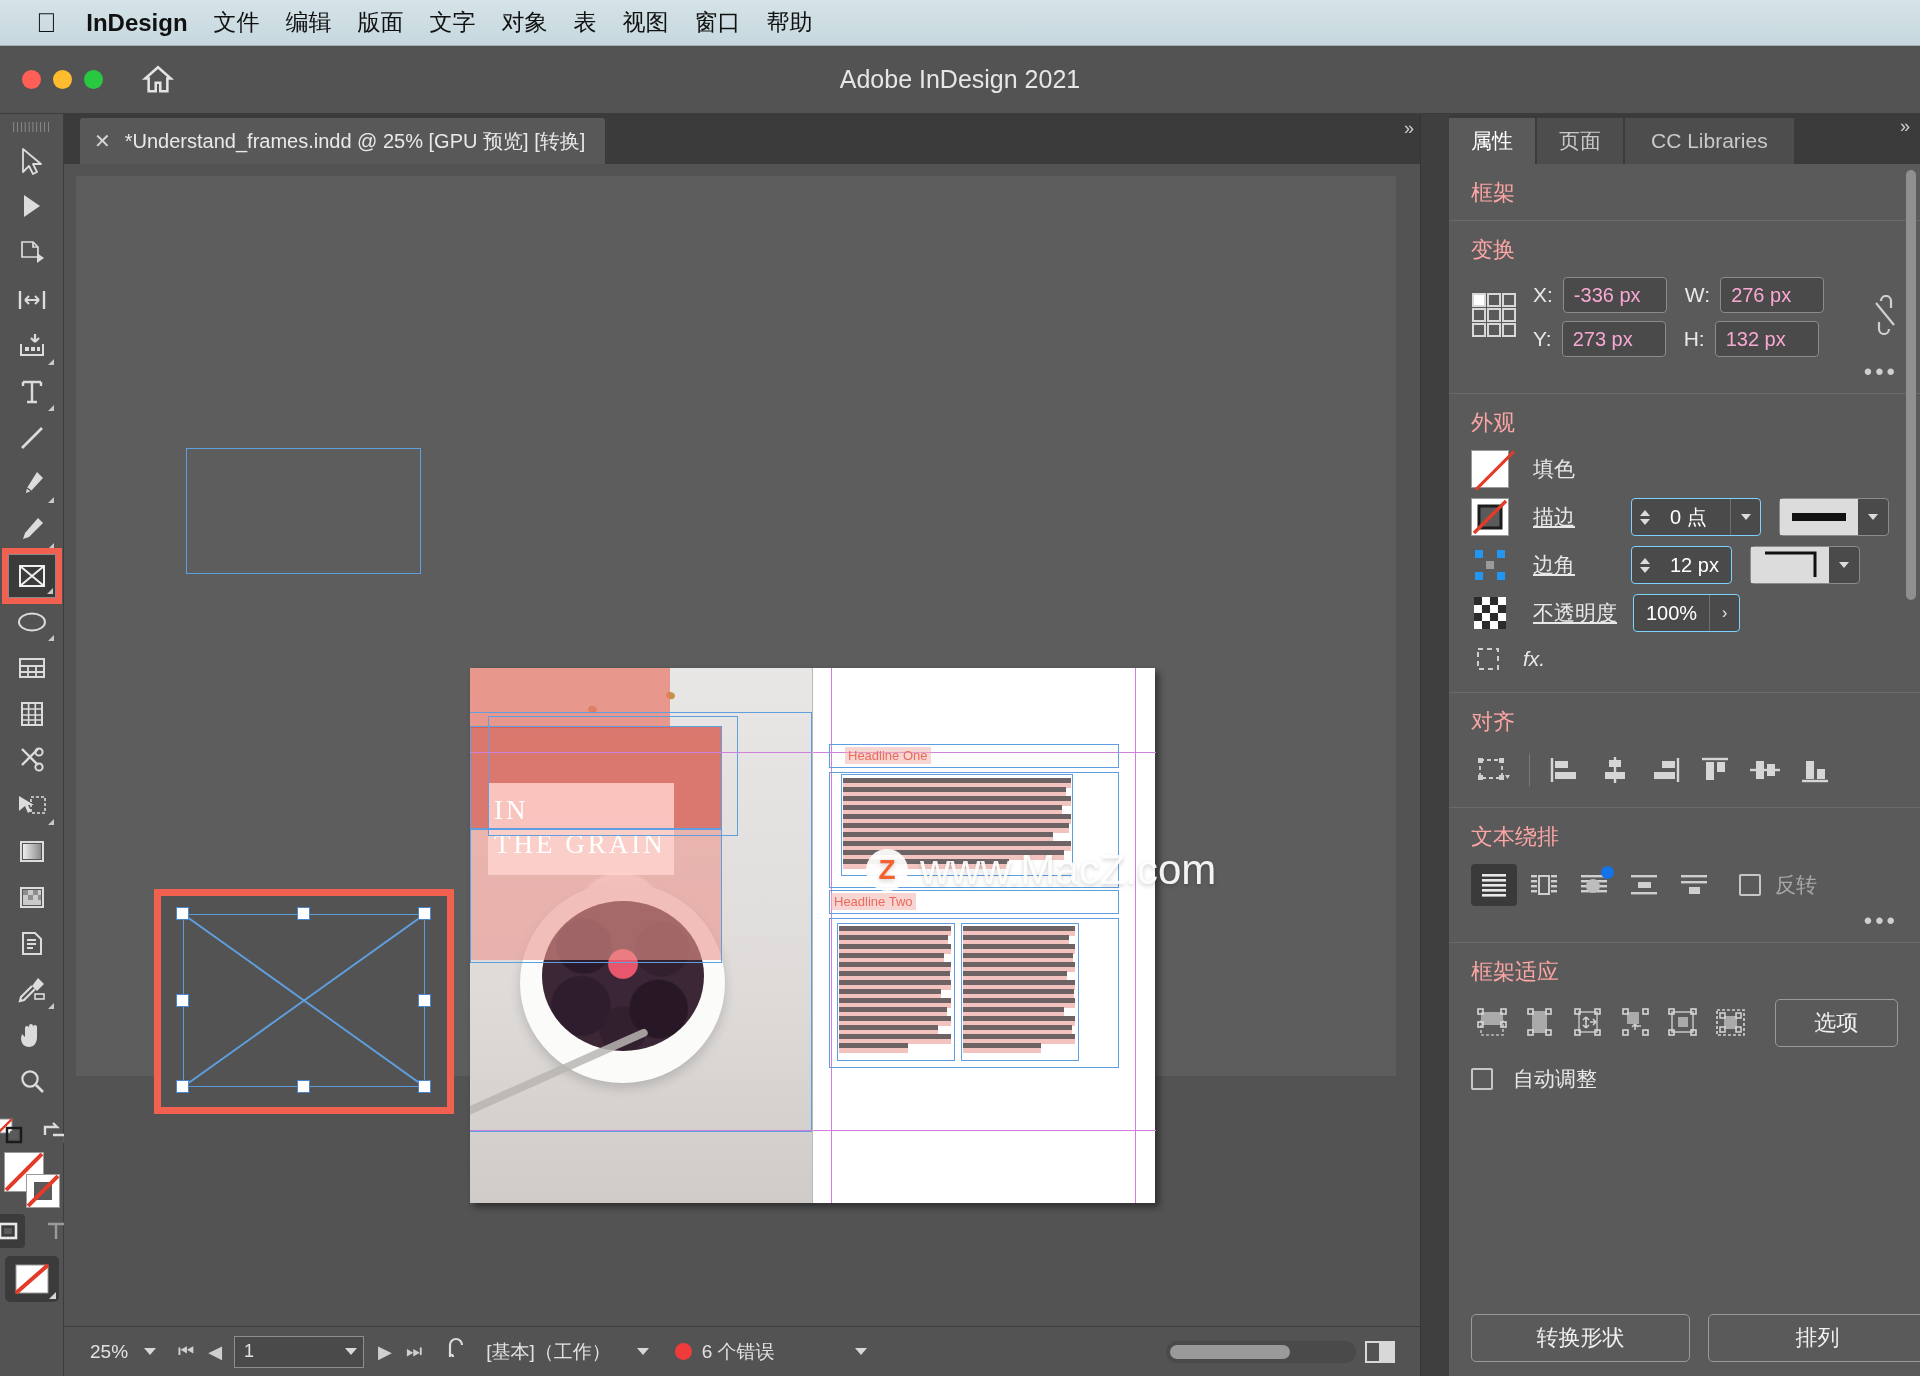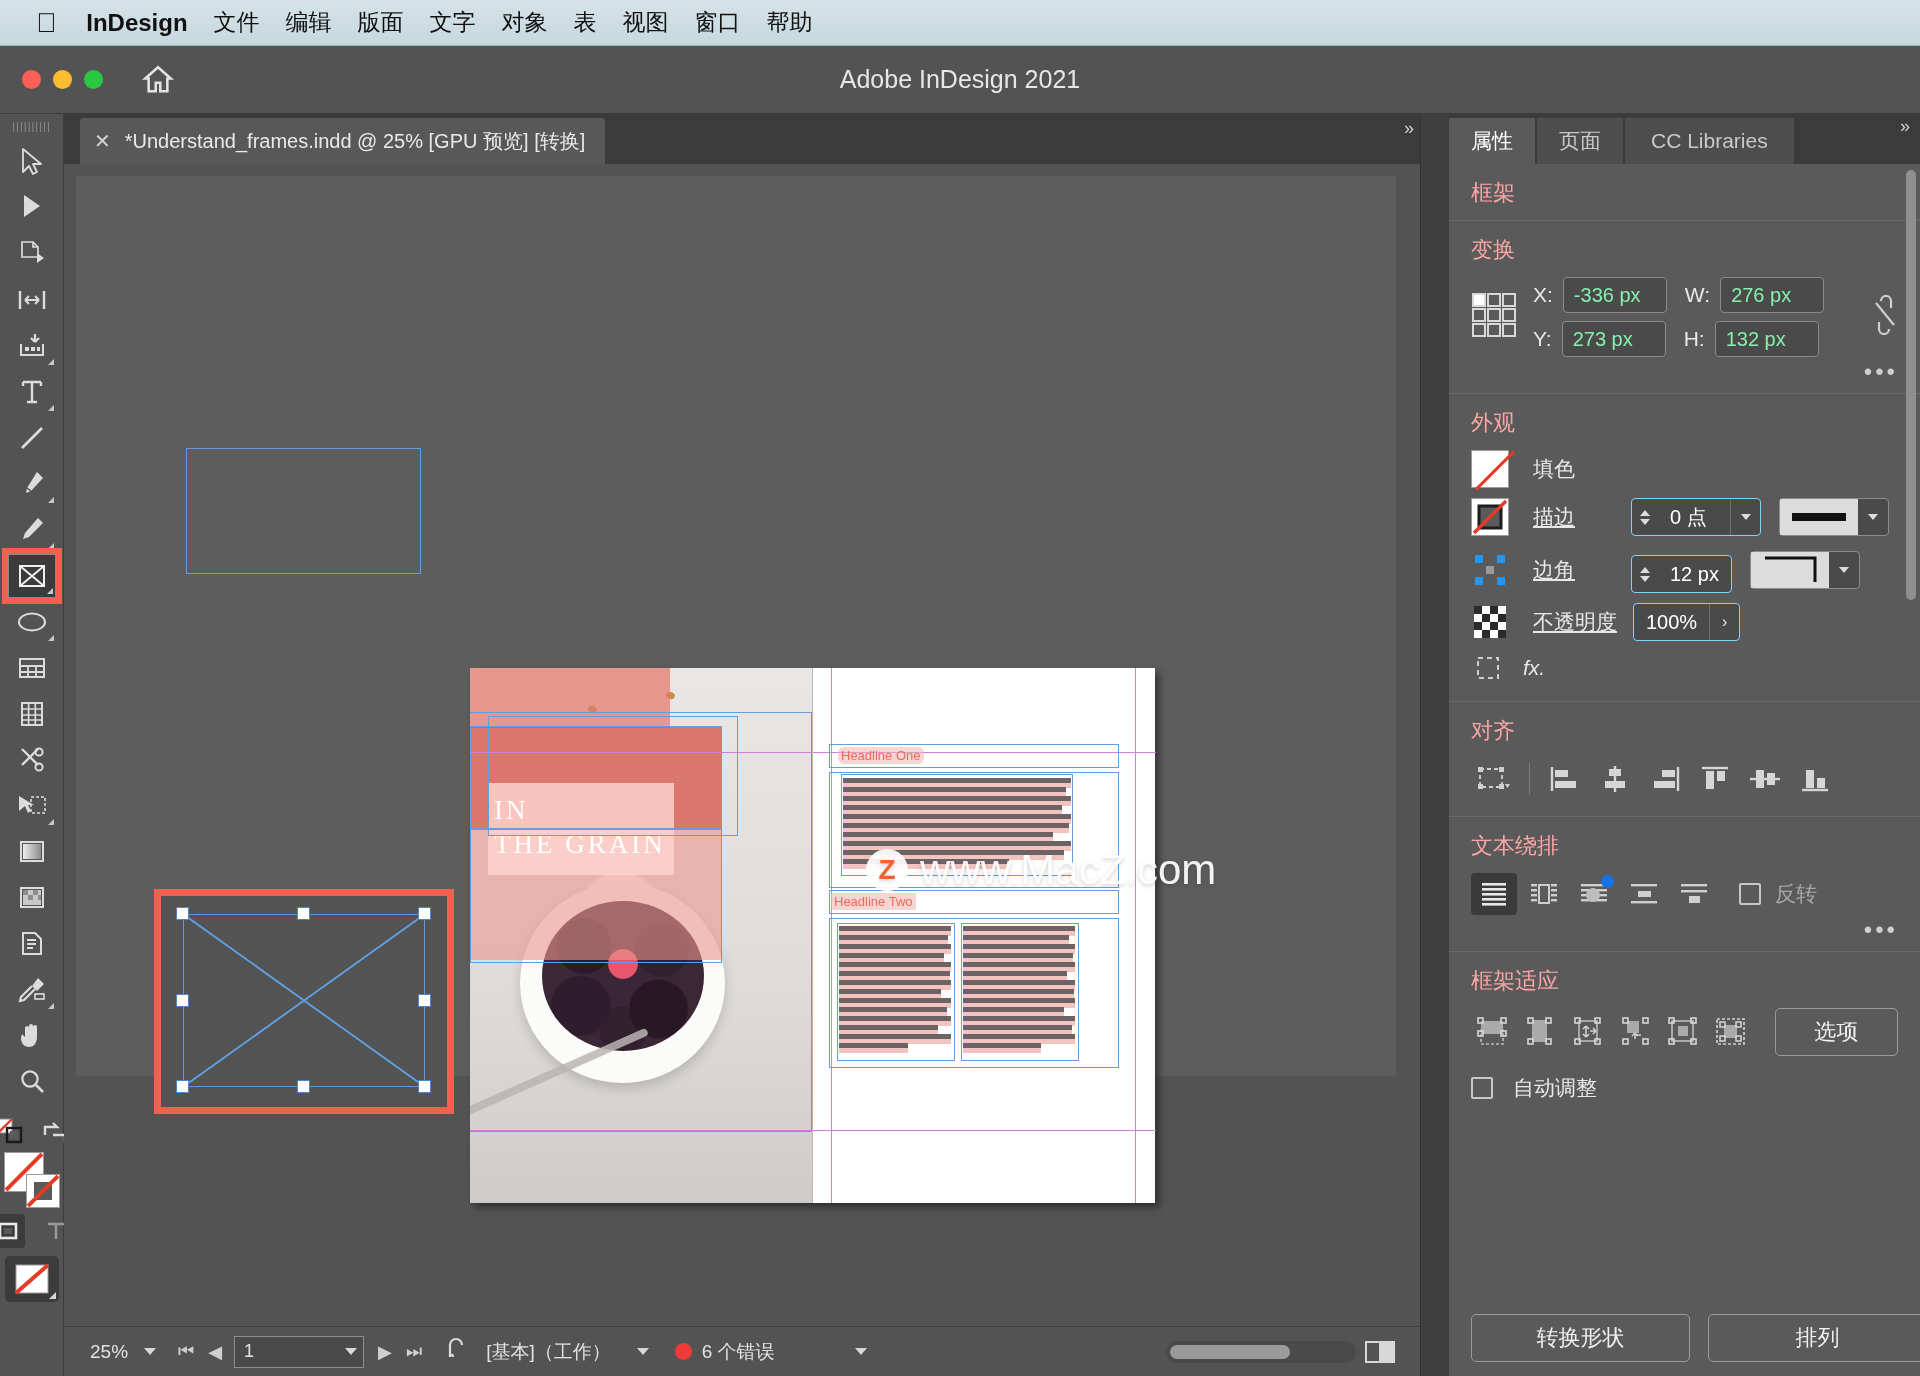--- a/index.html
+++ b/index.html
@@ -208,21 +208,21 @@
   .rp-body { height:1212px; overflow:hidden; position:relative; background:#5a5a5a; }
   .sect { border-bottom:1px solid #6a6a6a; padding:14px 22px 16px 22px; }
   .sect h3 { font-size:22px; font-weight:normal; color:#fca5a5; margin-bottom:12px; }
   .sect.hdr { padding-bottom:12px; }
   .row { display:flex; align-items:center; gap:10px; margin-bottom:10px; }
   .lbl { font-size:21px; color:#e8e8e8; }
   .lbl.u { text-decoration:underline; }
   .fld {
     background:#4a4a4a; border:1px solid #8b8b8b; border-radius:4px;
     height:36px; min-width:104px; display:flex; align-items:center;
-    padding:0 10px; font-size:20px; color:#86efac;
+    padding:0 10px; font-size:20px; color:#f9a8d4;
   }
   .swatchbtn { width:38px;height:38px;background:#fff;position:relative;border:1px solid #9a9a9a; }
   .swatchbtn.slash::after{
     content:""; position:absolute; left:-4px; top:50%; width:150%; height:3px;
     background:#e23b28; transform:rotate(-45deg); transform-origin:center;
   }
   .stepper {
     display:flex; align-items:stretch; background:#4a4a4a;
     border:1px solid #7dd3fc; border-radius:4px; height:38px;
   }
@@ -538,21 +538,21 @@
         <div class="mgn" style="left:0;top:462px;width:342px;"></div>
       </div>
 
       <div id="rightpage">
         <div class="mgn" style="left:0;top:84px;width:343px;"></div>
         <div class="mgn" style="left:0;top:462px;width:343px;"></div>
         <div class="mgnv" style="left:18px;top:0;height:535px;"></div>
         <div class="mgnv" style="left:322px;top:0;height:535px;"></div>
 
         <div class="fr" style="left:16px;top:76px;width:290px;height:24px;"></div>
-        <div class="headline" style="left:25px;top:79px;border-radius:6px;">Headline One</div>
+        <div class="headline" style="left:32px;top:79px;">Headline One</div>
         <div class="greek" style="left:30px;top:110px;width:228px;">
           <i style="width:100%"></i>
             <i style="width:98%"></i>
             <i style="width:100%"></i>
             <i style="width:96%"></i>
           <i style="width:100%"></i>
             <i style="width:99%"></i>
             <i style="width:92%"></i>
             <i style="width:100%"></i>
           <i style="width:97%"></i>
@@ -742,21 +742,21 @@
         <span class="ico" style="width:38px;height:38px;">
           <svg width="34" height="34" viewBox="0 0 34 34">
               <rect x="2" y="2" width="8" height="8" fill="#2196f3"></rect>
               <rect x="24" y="2" width="8" height="8" fill="#2196f3"></rect>
               <rect x="2" y="24" width="8" height="8" fill="#2196f3"></rect>
               <rect x="24" y="24" width="8" height="8" fill="#2196f3"></rect>
               <rect x="13" y="13" width="8" height="8" fill="#9a9a9a"></rect>
             </svg>
         </span>
         <span class="lbl u" style="margin-left:14px;width:70px;">边角</span>
-        <span class="stepper" style="margin-left:18px;margin-top:9px;">
+        <span class="stepper" style="margin-left:18px;">
           <span class="arrows">
               <i class="chev-u"></i>
               <i class="chev-s"></i>
             </span>
           <span class="val">12 px</span>
         </span>
         <span class="combo" style="margin-left:8px;">
           <span class="preview">
             <svg width="62" height="32" viewBox="0 0 62 32">
                 <path d="M6 4h50v24" fill="none" stroke="#111" stroke-width="3"></path>

